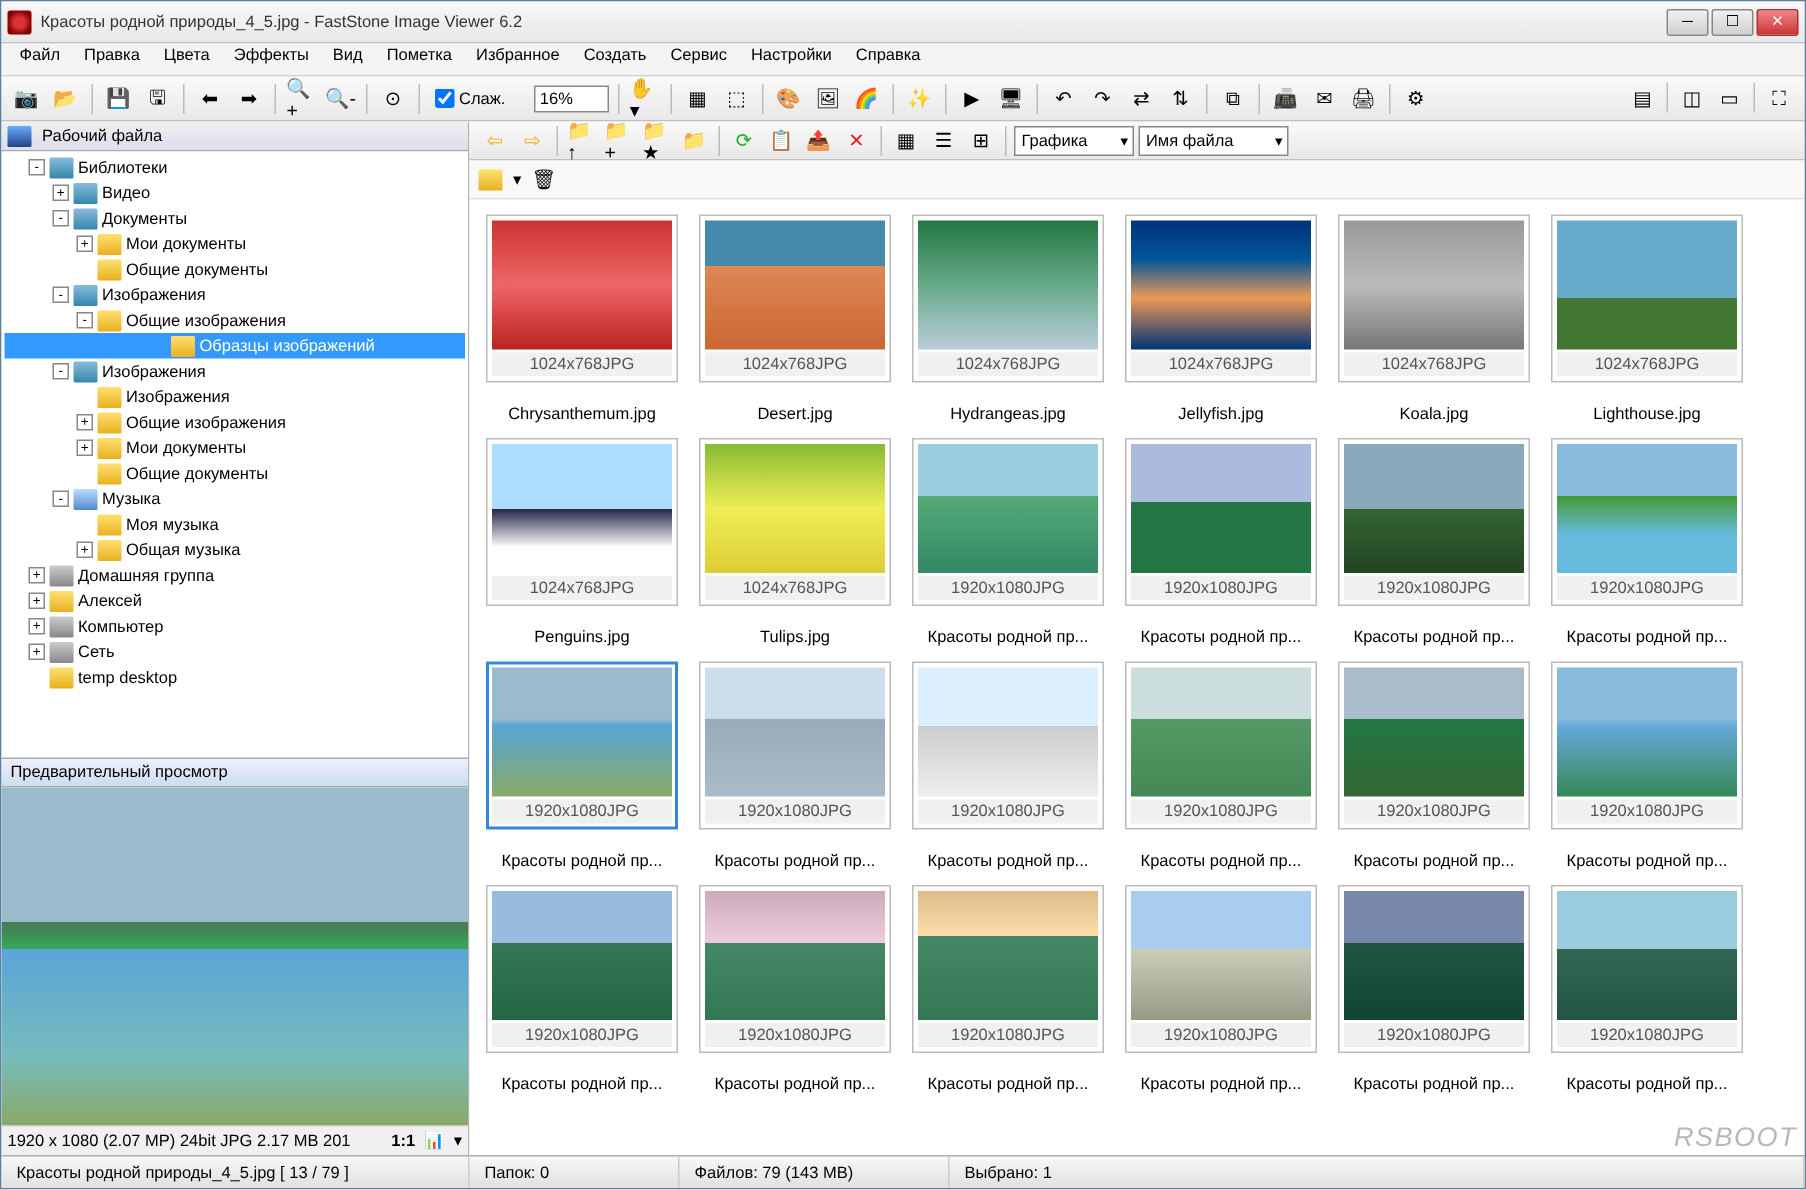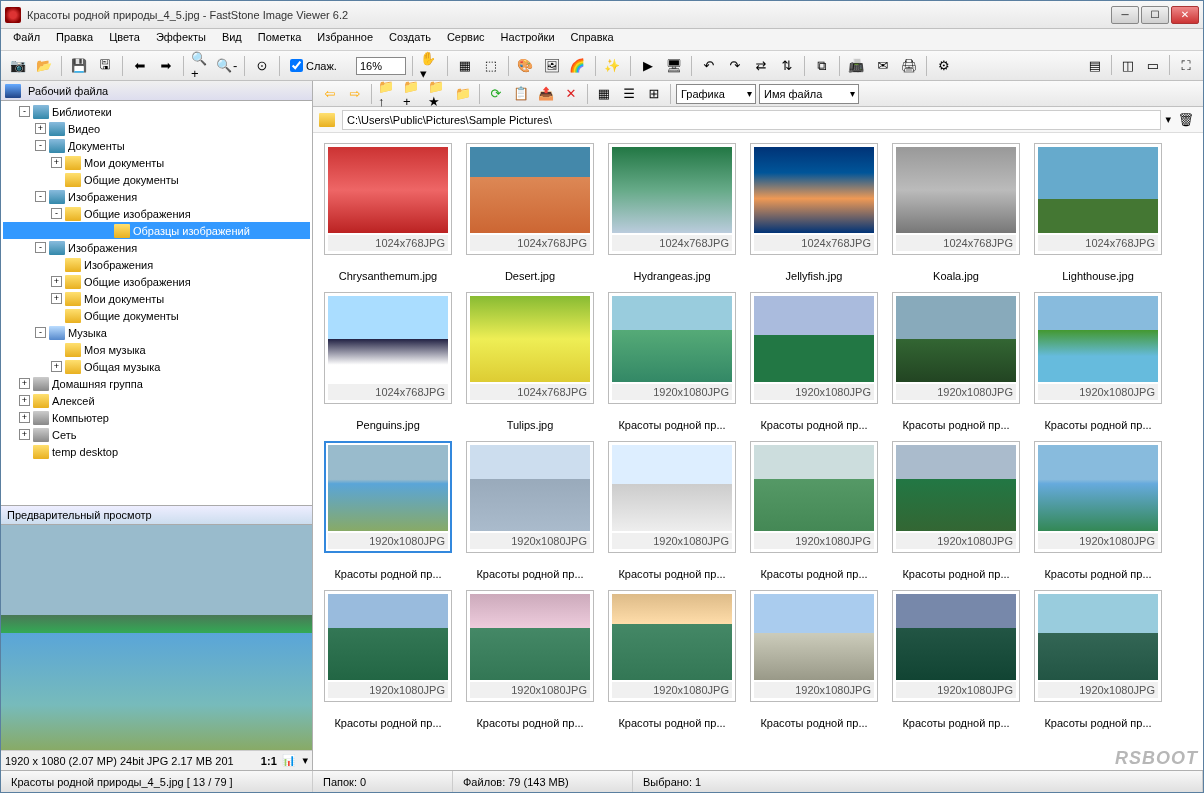--- a/index.html
+++ b/index.html
@@ -40,25 +40,25 @@
 .browse-toolbar { height: 26px; background: linear-gradient(#fafafa,#e8e8e8); border-bottom: 1px solid #c0c0c0; display: flex; align-items: center; padding: 0 6px; gap: 3px; }
 .dropdown { height: 20px; border: 1px solid #888; background: #fff; padding: 0 16px 0 4px; position: relative; display: flex; align-items: center; min-width: 80px; }
 .dropdown::after { content: "▾"; position: absolute; right: 3px; font-size: 10px; }
 .pathbar { height: 26px; background: #f8f8f8; border-bottom: 1px solid #ddd; display: flex; align-items: center; padding: 0 6px; gap: 4px; }
 .pathbar .path { flex: 1; border: 1px solid #ccc; background: #fff; height: 20px; padding: 0 4px; display: flex; align-items: center; }
 .thumbs { flex: 1; overflow: auto; padding: 10px; background: #fff; display: flex; flex-wrap: wrap; gap: 10px 12px; align-content: flex-start; }
 .thumb { width: 130px; display: flex; flex-direction: column; align-items: center; cursor: pointer; }
 .thumb-box { width: 128px; height: 112px; border: 1px solid #bbb; background: #fff; display: flex; flex-direction: column; padding: 3px; }
 .thumb.selected .thumb-box { border: 2px solid #3388dd; padding: 2px; }
 .thumb-img { flex: 1; background: #888; margin-bottom: 2px; }
-.thumb-info { height: 16px; display: flex; justify-content: flex-end; align-items: center; background: #f0f0f0; padding: 0 3px; font-size: 10px; color: #555; }
+.thumb-info { height: 16px; display: flex; justify-content: center; align-items: center; background: #f0f0f0; padding: 0 3px; font-size: 10px; color: #555; }
 .thumb-label { margin-top: 15px; text-align: center; width: 100%; white-space: nowrap; overflow: hidden; text-overflow: ellipsis; }
 .statusbar { height: 22px; background: linear-gradient(#f8f8f8,#e0e0e0); border-top: 1px solid #b0b0b0; display: flex; align-items: center; }
 .status-cell { padding: 0 10px; border-right: 1px solid #ccc; height: 100%; display: flex; align-items: center; }
-.watermark { position: absolute; right: 6px; bottom: 24px; font-size: 18px; font-weight: bold; font-style: italic; color: #888; letter-spacing: 1px; opacity: .6; pointer-events: none; }
+.watermark { position: absolute; right: 6px; bottom: 24px; font-size: 18px; font-weight: normal; font-style: italic; color: #888; letter-spacing: 1px; opacity: .6; pointer-events: none; }
 .toolbar-right { margin-left: auto; display: flex; gap: 3px; }
 </style>
 </head>
 <body>
 
 <div class="window">
 
   <div class="titlebar">
     <div class="icon"></div>
     <div class="title">Красоты родной природы_4_5.jpg  -  FastStone Image Viewer 6.2</div>
@@ -309,23 +309,20 @@
         <div class="sep"></div>
         <div class="dropdown">
           <span>Графика</span>
         </div>
         <div class="dropdown" style="min-width:100px">
           <span>Имя файла</span>
         </div>
       </div>
       <div class="pathbar">
         <span class="tree-icon folder-ic"></span>
-        <div class="path">
-          <span>C:\Users\Public\Pictures\Sample Pictures\</span>
-        </div>
         <span>▾</span>
         <div class="tbtn">🗑</div>
       </div>
       <div class="thumbs" id="thumbs">
           <div class="thumb">
             <div class="thumb-box">
               <div class="thumb-img" style="background: linear-gradient(rgb(204, 51, 51), rgb(238, 102, 102), rgb(187, 34, 34));"></div>
               <div class="thumb-info">
                 <span>1024x768</span>
                 <span>JPG</span>

